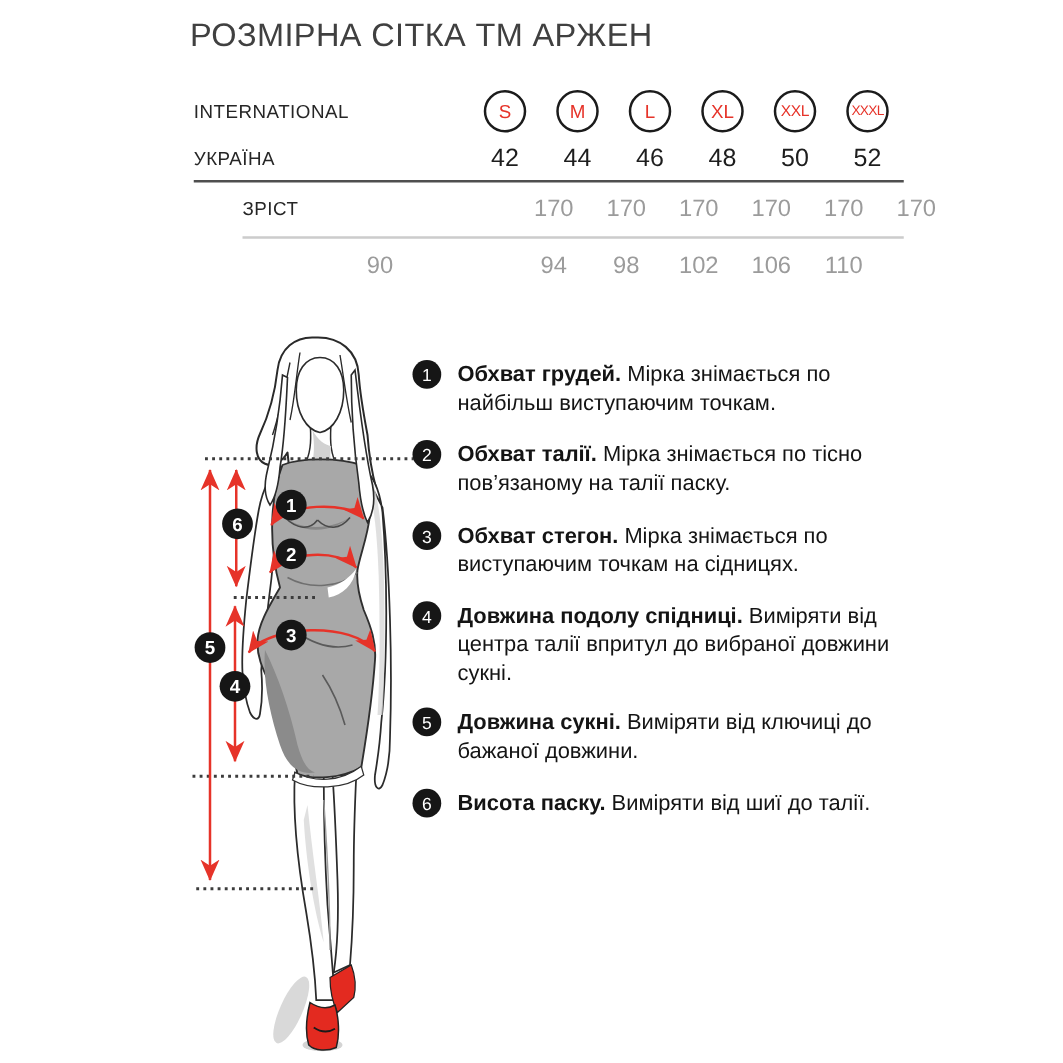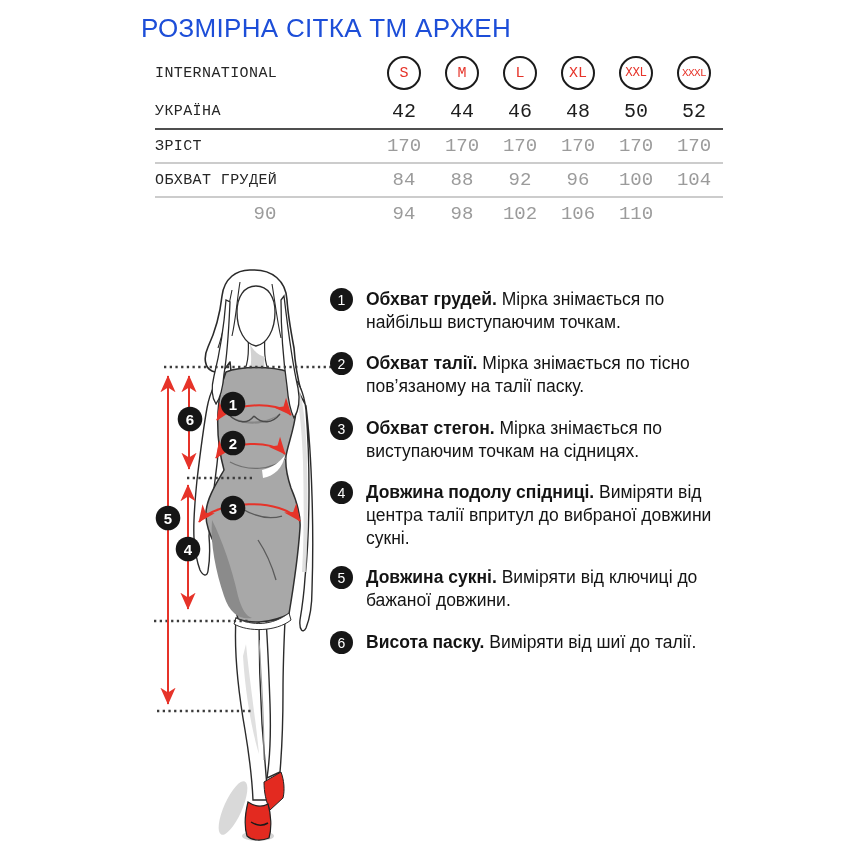--- a/index.html
+++ b/index.html
@@ -2,40 +2,40 @@
 <html><head>
 <meta charset="utf-8">
 <style>
   html,body { margin:0; padding:0; background:#fff; }
   .canvas {
     position:relative; width:850px; height:850px; background:#ffffff;
     font-family:"Liberation Sans", sans-serif; overflow:hidden;
     color:#222;
   }
   .title {
-    position:absolute; left:141px; top:13px;
-    font-size:26px; font-weight:400; color:#1d4ed8; letter-spacing:.3px;
+    position:absolute; left:152px; top:13px;
+    font-size:26px; font-weight:400; color:#404040; letter-spacing:.3px;
   }
   
-  .size-table { position:absolute; left:155px; top:52px; width:568px;font-family:Liberation Mono, monospace; }
+  .size-table { position:absolute; left:155px; top:68px; width:568px; }
   .trow { display:grid; grid-template-columns:220px repeat(6,58px); align-items:center; }
   .trow .lbl { font-size:15px; color:#262626; letter-spacing:.4px; }
   .row-intl { height:42px; }
   .row-ua   { height:34px; }
   .cell { justify-self:center; text-align:center; }
   .size-circle {
     width:30px; height:30px; border:2px solid #1b1b1b; border-radius:50%;
     display:flex; align-items:center; justify-content:center;
     color:#e63329; font-size:15px; line-height:1;
   }
   .size-circle.s5 { font-size:12.5px; letter-spacing:-.3px; }
   .size-circle.s6 { font-size:11px; letter-spacing:-.6px; }
   .ua-num { font-size:20px; color:#1d1d1d;text-align:right; }
   .tdata { border-top:2px solid #4f4f4f; }
-  .drow { height:32px; }
+  .drow { height:43px;margin-left:39px; }
   .drow + .drow { border-top:2px solid #cccccc; }
   .val { font-size:19px; color:#9b9b9b; }
   
   .figure-wrap { position:absolute; left:140px; top:258px; width:200px; height:592px; }
   
   .instructions { position:absolute; left:330px; top:286px; width:400px; }
   .item { position:absolute; left:0; display:flex; gap:13px; }
   .it1 { top:2px; }  .it2 { top:66px; } .it3 { top:131px; }
   .it4 { top:195px; } .it5 { top:280px; } .it6 { top:345px; }
   .ibadge {
@@ -86,29 +86,20 @@
     </div>
     <div class="tdata">
       <div class="trow drow">
         <div class="lbl">ЗРІСТ</div>
         <div class="cell val">170</div>
         <div class="cell val">170</div>
         <div class="cell val">170</div>
         <div class="cell val">170</div>
         <div class="cell val">170</div>
         <div class="cell val">170</div>
-      </div>
-      <div class="trow drow">
-        <div class="lbl">ОБХВАТ ГРУДЕЙ</div>
-        <div class="cell val">84</div>
-        <div class="cell val">88</div>
-        <div class="cell val">92</div>
-        <div class="cell val">96</div>
-        <div class="cell val">100</div>
-        <div class="cell val">104</div>
       </div>
       <div class="trow drow">
         <div class="cell val">90</div>
         <div class="cell val">94</div>
         <div class="cell val">98</div>
         <div class="cell val">102</div>
         <div class="cell val">106</div>
         <div class="cell val">110</div>
       </div>
     </div>

